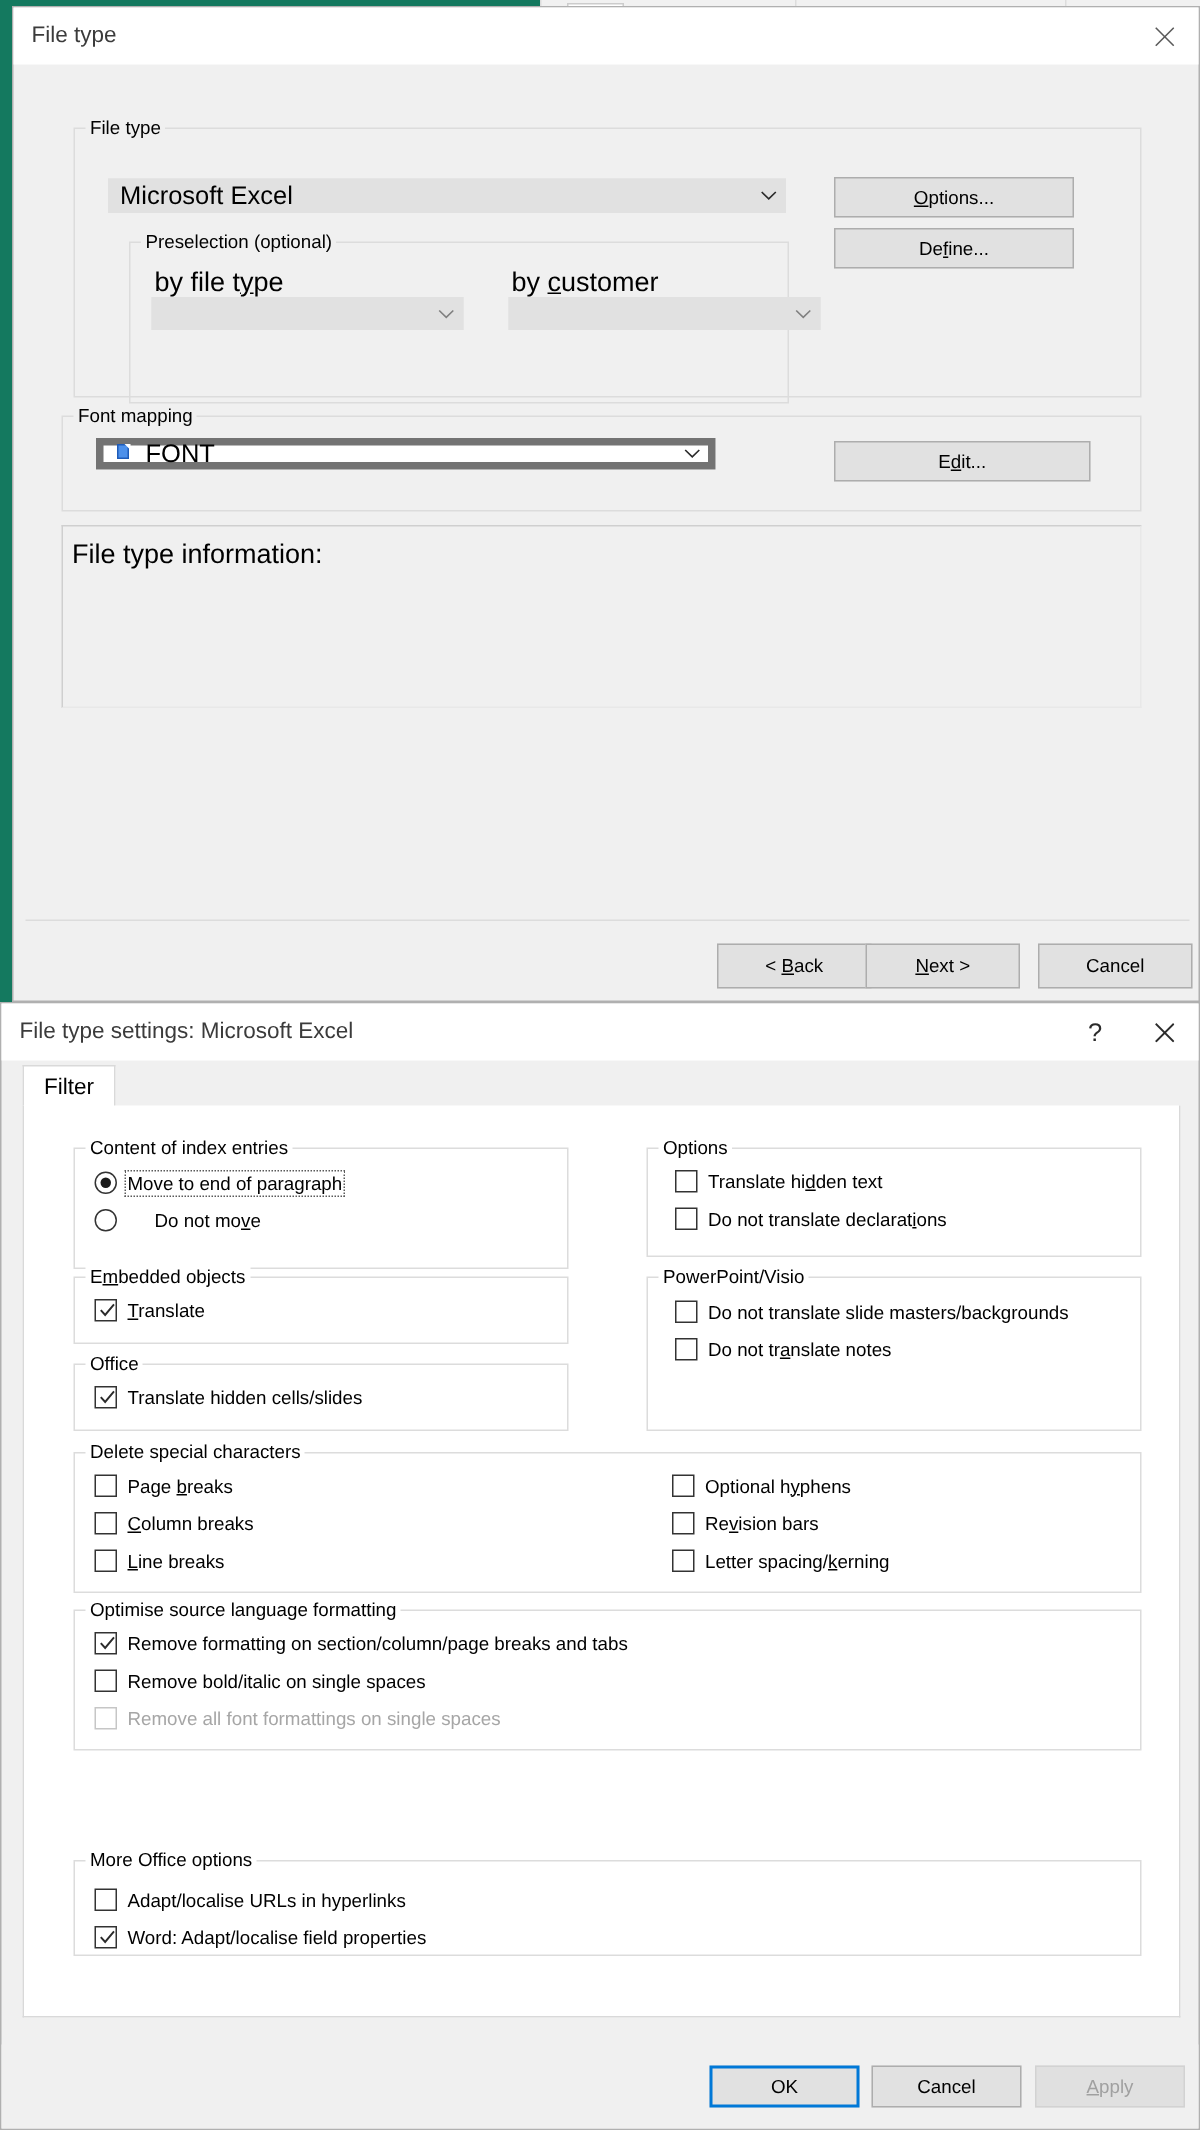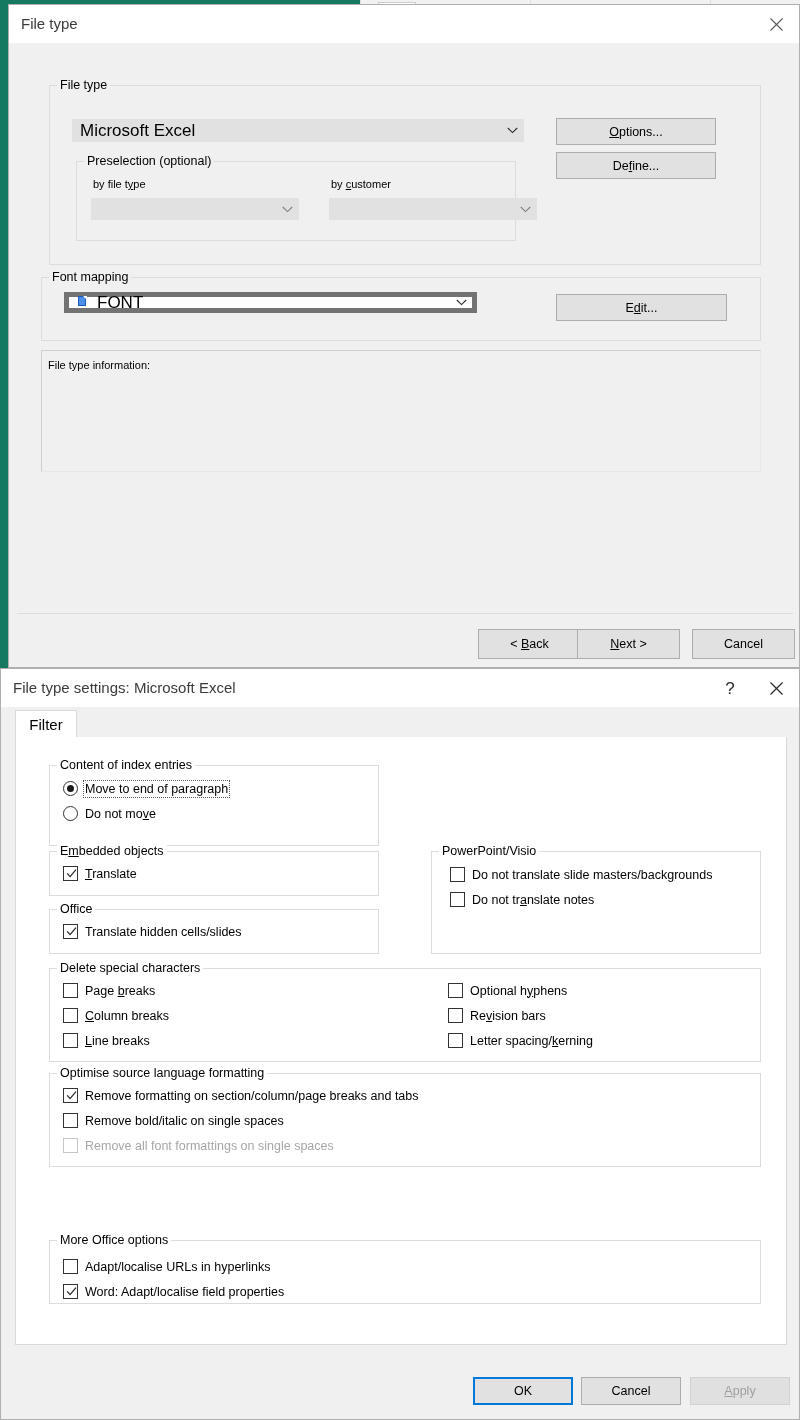--- a/index.html
+++ b/index.html
@@ -161,21 +161,21 @@
   }
   .btn.disabled {
     color: #a0a0a0;
     background: #e0e0e0;
     border-color: #d2d2d2;
   }
 
   
   .lbl {
     position: absolute;
-    font-size: 11px; color: #000000;
+    font-size: 18px; color: #000000;
     white-space: nowrap;
   }
   u.acc { text-decoration: underline; }
 
   
   .infopanel {
     position: absolute;
     background: #f0f0f0;
     border-top: 1px solid #cfcfcf;
     border-left: 1px solid #cfcfcf;
@@ -285,21 +285,21 @@
 
       <div class="combo" style="left:22px; top:33px; width:452px; height:23px;">
         <span class="cval">Microsoft Excel</span>
         <span class="carrow">
           <svg class="chev" viewBox="0 0 11 7">
               <polyline points="0.8,1 5.5,5.6 10.2,1" fill="none" stroke="#2b2b2b" stroke-width="1.1"></polyline>
             </svg>
         </span>
       </div>
 
-      <div class="group" style="left:26px; top:75px; width:440px; height:80px;">
+      <div class="group" style="left:36px; top:75px; width:440px; height:108px;">
         <span class="legend">Preselection (optional)</span>
 
         <span class="lbl" style="left:16px; top:16px;">by file t<u class="acc">y</u>pe</span>
         <div class="combo" style="left:14px; top:36px; width:208px; height:22px;">
           <span class="cval"></span>
           <span class="carrow">
             <svg class="chev" viewBox="0 0 11 7">
                 <polyline points="0.8,1 5.5,5.6 10.2,1" fill="none" stroke="#808080" stroke-width="1.1"></polyline>
               </svg>
           </span>
@@ -385,21 +385,21 @@
     <div class="tabpage" style="left:14px; top:68px; width:772px; height:608px;"></div>
 
     <div class="group onwhite" style="left:48px; top:96px; width:330px; height:81px;">
       <span class="legend">Content of index entries</span>
       <div class="chk-row" style="left:13px; top:15px;">
         <span class="radio">
             <i class="dot"></i>
           </span>
         <span class="chk-label focus">Move to end of paragraph</span>
       </div>
-      <div class="chk-row" style="left:13px; top:40px;">
+      <div class="chk-row" style="left:13px; top:40px;gap:18px;">
         <span class="radio"></span>
         <span class="chk-label">Do not mo<u class="acc">v</u>e</span>
       </div>
     </div>
 
     <div class="group onwhite" style="left:48px; top:182px; width:330px; height:45px;">
       <span class="legend">E<u class="acc">m</u>bedded objects</span>
       <div class="chk-row" style="left:13px; top:14px;">
         <span class="chkbox">
           <svg class="tick" viewBox="0 0 13 13">
@@ -415,20 +415,31 @@
       <div class="chk-row" style="left:13px; top:14px;">
         <span class="chkbox">
           <svg class="tick" viewBox="0 0 13 13">
               <polyline points="2.2,6.4 5.1,9.6 11,2.6" fill="none" stroke="#2b2b2b" stroke-width="1.3"></polyline>
             </svg>
         </span>
         <span class="chk-label">Translate hidden cells/slides</span>
       </div>
     </div>
 
+    <div class="group onwhite" style="left:430px; top:96px; width:330px; height:73px;">
+      <span class="legend">Options</span>
+      <div class="chk-row" style="left:18px; top:14px;">
+        <span class="chkbox"></span>
+        <span class="chk-label">Translate hi<u class="acc">d</u>den text</span>
+      </div>
+      <div class="chk-row" style="left:18px; top:39px;">
+        <span class="chkbox"></span>
+        <span class="chk-label">Do not translate declarat<u class="acc">i</u>ons</span>
+      </div>
+    </div>
 
     <div class="group onwhite" style="left:430px; top:182px; width:330px; height:103px;">
       <span class="legend">PowerPoint/Visio</span>
       <div class="chk-row" style="left:18px; top:15px;">
         <span class="chkbox"></span>
         <span class="chk-label">Do not translate slide masters/back<u class="acc">g</u>rounds</span>
       </div>
       <div class="chk-row" style="left:18px; top:40px;">
         <span class="chkbox"></span>
         <span class="chk-label">Do not tr<u class="acc">a</u>nslate notes</span>

